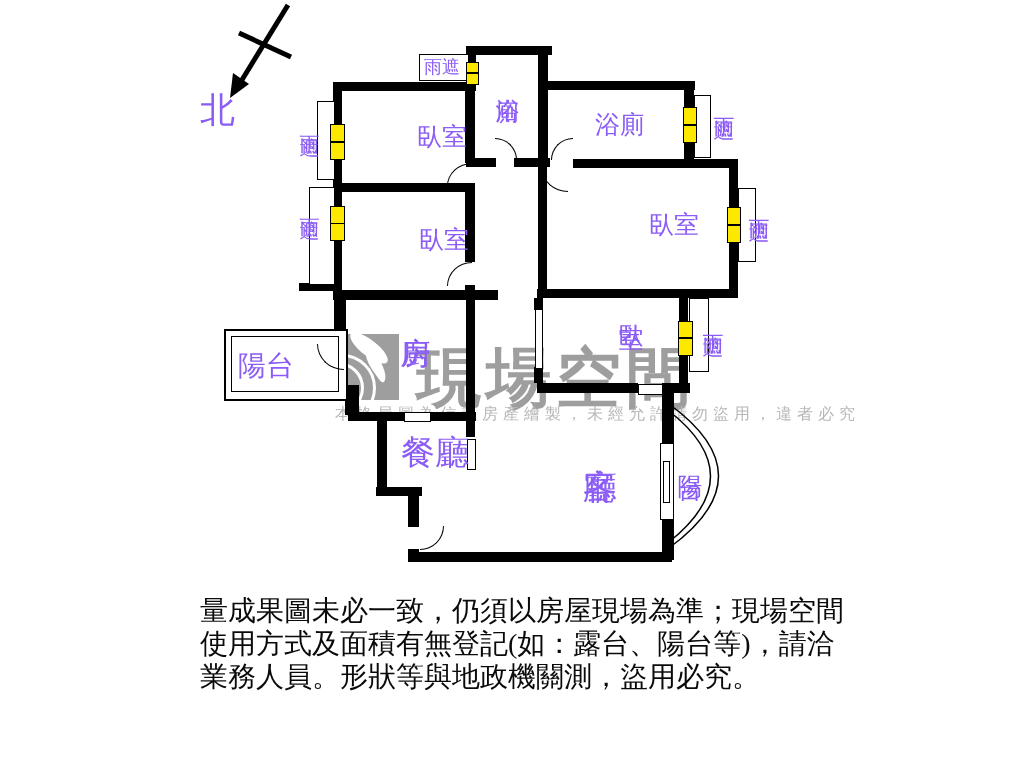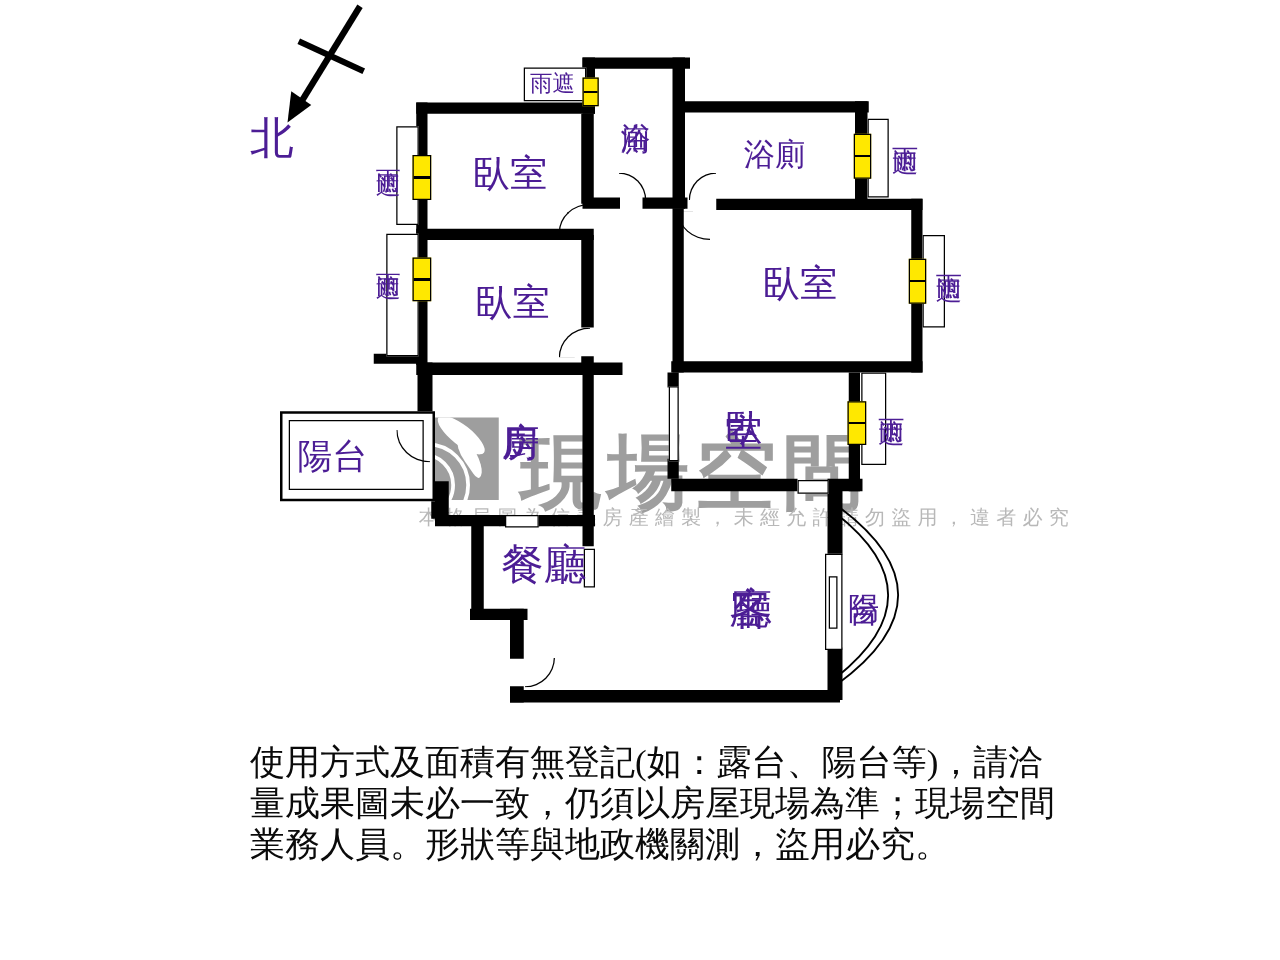--- a/index.html
+++ b/index.html
@@ -13,23 +13,23 @@
   
   .cbox{position:absolute;background:#fff;border:1.5px solid #000;}
   
   .leaf{position:absolute;background:#fff;border:1px solid #000;}
   
   .bal{position:absolute;border:2px solid #000;background:#fff;}
   .bal2{position:absolute;border:1px solid #000;}
   
   .arc{position:absolute;}
   
-  .lbl{position:absolute;color:#4c1d95;white-space:nowrap;line-height:1.1;}
+  .lbl{position:absolute;color:#8b5cf6;white-space:nowrap;line-height:1.1;}
   .v{writing-mode:vertical-rl;text-orientation:upright;}
-  .room{font-size:30px;}
+  .room{font-size:25px;margin-left:39px;}
   .small{font-size:21px;letter-spacing:1px;}
   
   .wm-logo{position:absolute;left:338px;top:334px;width:61px;height:66px;background:var(--wm,#9e9e9e);overflow:hidden;}
   .wm-s1{position:absolute;left:8px;top:6px;width:46px;height:16px;background:#fff;border-radius:50% 50% 50% 50%;transform:rotate(38deg);}
   .wm-s2{position:absolute;left:22px;top:26px;width:34px;height:12px;background:#fff;border-radius:0 100% 20% 60%;transform:rotate(55deg);}
   .wm-a1{position:absolute;left:-26px;top:28px;width:46px;height:46px;border:3px solid #fff;border-radius:50%;}
   .wm-a2{position:absolute;left:-30px;top:20px;width:62px;height:62px;border:3px solid #fff;border-radius:50%;}
   .wm-brand{position:absolute;left:416px;top:334px;font-size:65px;font-weight:bold;color:var(--wm,#9e9e9e);letter-spacing:5px;white-space:nowrap;}
   .wm-notice{position:absolute;left:335px;top:404px;font-size:16px;color:#b8b8b8;letter-spacing:5px;white-space:nowrap;}
   
@@ -165,18 +165,18 @@
   <div class="lbl v" style="left:676px;top:456px;font-size:25px;line-height:1.1">陽台</div>
 
   <div class="lbl" style="left:424px;top:58px;font-size:18px">雨遮</div>
   <div class="lbl small v" style="left:299px;top:120px;font-size:20px">雨遮</div>
   <div class="lbl small v" style="left:299px;top:203px;font-size:20px">雨遮</div>
   <div class="lbl small v" style="left:712px;top:101px">雨遮</div>
   <div class="lbl small v" style="left:747px;top:203px">雨遮</div>
   <div class="lbl small v" style="left:701px;top:318px">雨遮</div>
 
   <div class="disc">
+    <div>量成果圖未必一致，仍須以房屋現場為準；現場空間</div>
     <div>使用方式及面積有無登記(如：露台、陽台等)，請洽</div>
-    <div>量成果圖未必一致，仍須以房屋現場為準；現場空間</div>
     <div>業務人員。形狀等與地政機關測，盜用必究。</div>
   </div>
 
 </div>
 
 </body></html>

